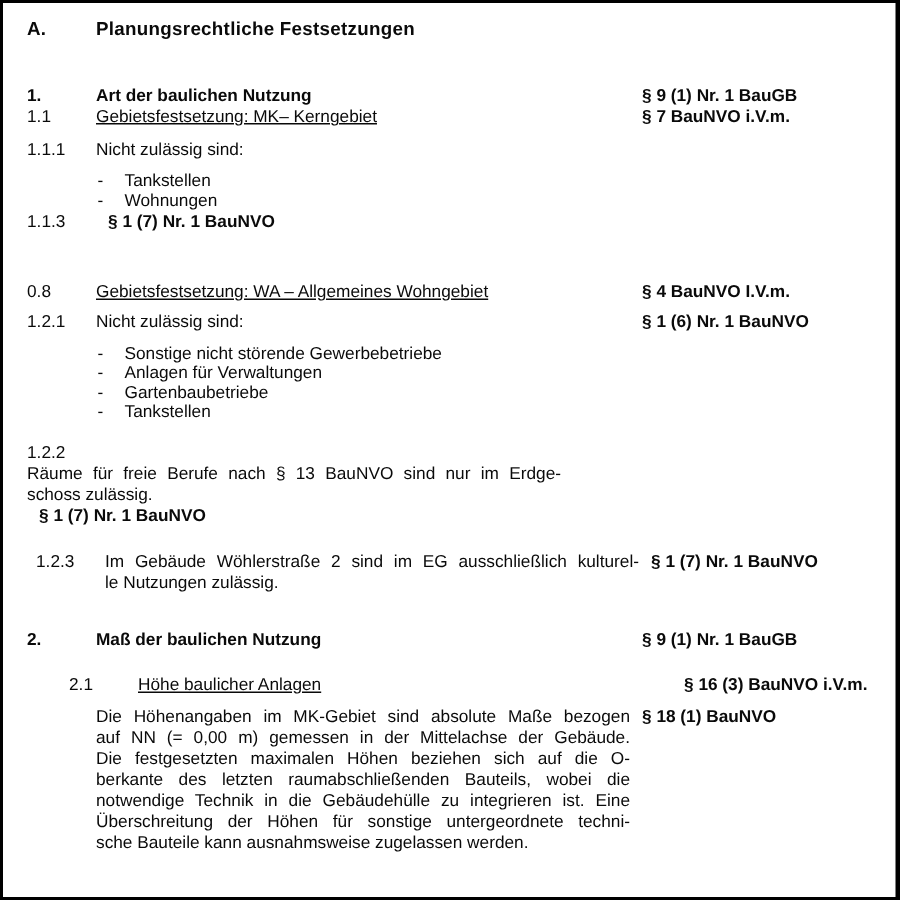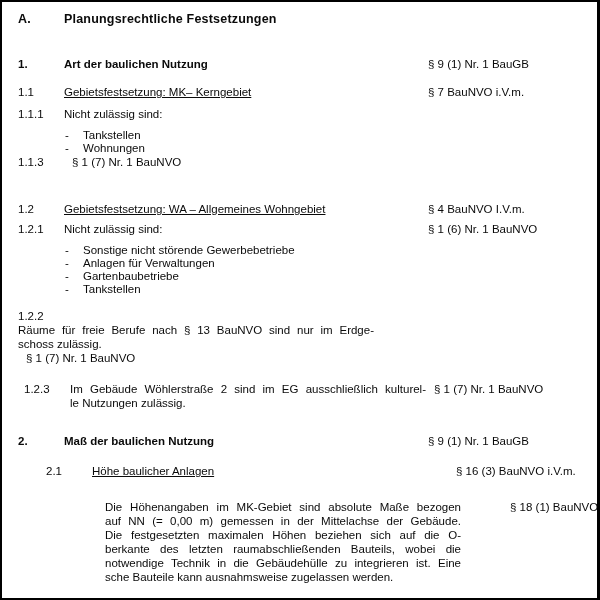--- a/index.html
+++ b/index.html
@@ -23,40 +23,40 @@
   .heading .hnum{display:inline-block;width:46px;}
   #rows .row{
     display:flex;
     align-items:flex-start;
     padding-left:16px;
     font-size:11.5px;
     line-height:14px;
   }
   .num{width:46px;flex:none;}
   .text{width:356px;flex:none;}
-  .ref{margin-left:8px;flex:none;white-space:nowrap;}
+  .ref{margin-left:8px;flex:none;white-space:nowrap;font-weight:bold;}
   .bold{font-weight:bold;}
   .line.underline{text-decoration:underline;}
   .line.jline{text-align:justify;text-align-last:justify;}
   .bullet-line{display:flex;line-height:13px;}
   .dash{width:18px;flex:none;padding-left:1px;}
   
   #rows .row:nth-child(1){margin-top:31px;}
-  #rows .row:nth-child(2){margin-top:14px;}
+  #rows .row:nth-child(2){}
   #rows .row:nth-child(3){margin-top:8px;}
   #rows .row:nth-child(4){margin-top:8px;}
   #rows .row:nth-child(5){margin-top:0;}
   #rows .row:nth-child(6){margin-top:33px;}
   #rows .row:nth-child(7){margin-top:6px;}
   #rows .row:nth-child(8){margin-top:8px;}
   #rows .row:nth-child(9){margin-top:13px;flex-direction:column;}
   #rows .row:nth-child(10){margin-top:17px;padding-left:22px;}
   #rows .row:nth-child(11){margin-top:24px;}
   #rows .row:nth-child(12){margin-top:16px;margin-left:28px;}
-  #rows .row:nth-child(13){margin-top:22px;gap:41px;}
+  #rows .row:nth-child(13){margin-top:7px;}
 </style>
 </head>
 <body>
 
 <div class="page">
   <div class="heading">
     <span class="hnum">A.</span><span class="htitle">Planungsrechtliche Festsetzungen</span>
   </div>
   <div id="rows">
       <div class="row">
@@ -90,21 +90,21 @@
             <span class="dash">-</span>
             <span>Wohnungen</span>
           </div>
         </div>
       </div>
       <div class="row">
         <span class="num">1.1.3</span>
         <div class="ref">§ 1 (7) Nr. 1 BauNVO</div>
       </div>
       <div class="row">
-        <span class="num">1.2</span>
+        <span class="num">0.8</span>
         <div class="text">
           <div class="line underline">Gebietsfestsetzung: WA – Allgemeines Wohngebiet</div>
         </div>
         <div class="ref">§ 4 BauNVO I.V.m.</div>
       </div>
       <div class="row">
         <span class="num">1.2.1</span>
         <div class="text">
           <div class="line">Nicht zulässig sind:</div>
         </div>
@@ -162,18 +162,19 @@
         <div class="ref">§ 16 (3) BauNVO i.V.m.</div>
       </div>
       <div class="row">
         <span class="num"></span>
         <div class="text">
           <div class="line jline">Die Höhenangaben im MK-Gebiet sind absolute Maße bezogen</div>
           <div class="line jline">auf NN (= 0,00 m) gemessen in der Mittelachse der Gebäude.</div>
           <div class="line jline">Die festgesetzten maximalen Höhen beziehen sich auf die O-</div>
           <div class="line jline">berkante des letzten raumabschließenden Bauteils, wobei die</div>
           <div class="line jline">notwendige Technik in die Gebäudehülle zu integrieren ist. Eine</div>
+          <div class="line jline">Überschreitung der Höhen für sonstige untergeordnete techni-</div>
           <div class="line">sche Bauteile kann ausnahmsweise zugelassen werden.</div>
         </div>
         <div class="ref">§ 18 (1) BauNVO</div>
       </div>
     </div>
 </div>
 
 </body></html>

